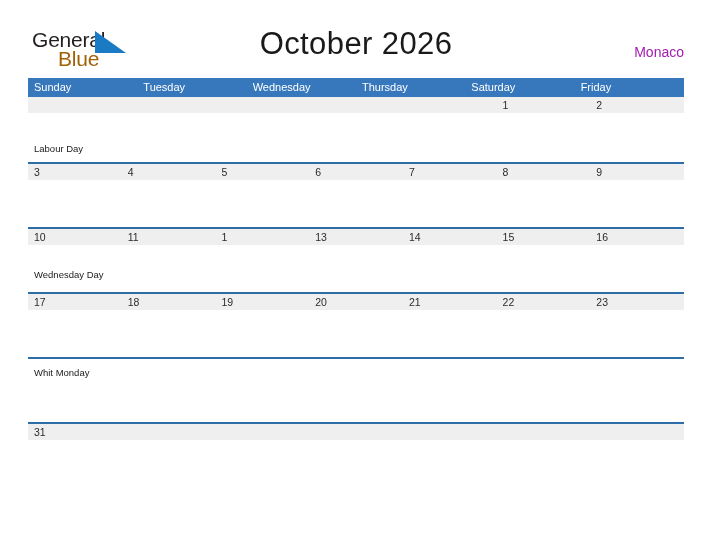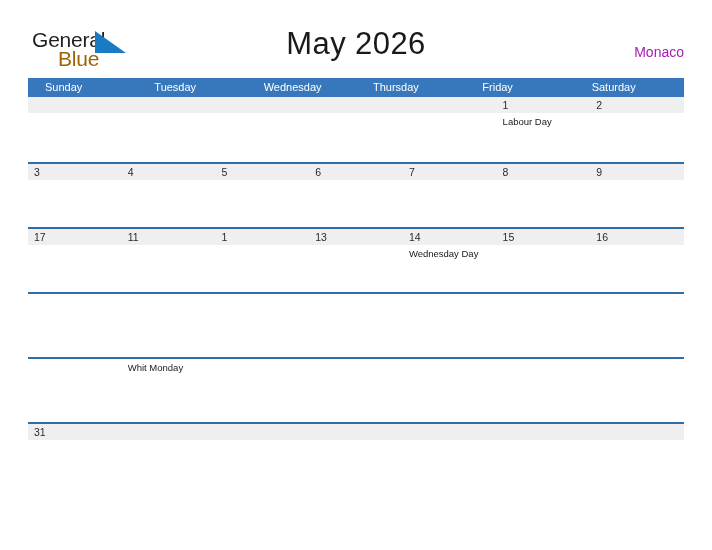--- a/index.html
+++ b/index.html
@@ -93,21 +93,21 @@
   .dow-row {
     display: flex;
     background: #3778bc;
     height: 19px;
   }
   .dow {
     flex: 1 1 0;
     color: #ffffff;
     font-size: 11px;
     line-height: 19px;
-    padding-left: 17px;
+    padding-left: 6px;
     box-sizing: border-box;
     font-family: "Liberation Sans", sans-serif;
   }
 
   .week {
     position: relative;
     border-top: 2px solid #2e6da8;
     height: 65px;
     box-sizing: border-box;
   }
@@ -130,20 +130,21 @@
     color: #2b2b2b;
     padding-left: 6px;
     box-sizing: border-box;
     font-family: "Liberation Sans", sans-serif;
   }
 
   .events {
     display: flex;
     height: 47px;
     background: #ffffff;
+    flex-direction: column;
   }
   .ev {
     flex: 1 1 0;
     font-size: 9.5px;
     line-height: 13px;
     color: #1a1a1a;
     padding: 2px 4px 0 6px;
     box-sizing: border-box;
     font-family: "Liberation Sans", sans-serif;
   }
@@ -156,35 +157,35 @@
   <div class="header">
 
     <div class="logo">
       <span class="logo-general">General</span>
       <span class="logo-blue">Blue</span>
       <svg class="logo-tri" viewBox="0 0 31 22">
         <polygon points="0,0 31,22 0,22" fill="#1b7ac4"></polygon>
       </svg>
     </div>
 
-    <div class="cal-title">May 2026</div>
+    <div class="cal-title">October 2026</div>
 
     <div class="country">Monaco</div>
 
   </div>
 
   <div class="cal">
 
     <div class="dow-row">
       <div class="dow">Sunday</div>
       <div class="dow">Tuesday</div>
       <div class="dow">Wednesday</div>
       <div class="dow">Thursday</div>
+      <div class="dow">Saturday</div>
       <div class="dow">Friday</div>
-      <div class="dow">Saturday</div>
     </div>
 
     <div class="week first">
       <div class="numbers">
         <div class="num"></div>
         <div class="num"></div>
         <div class="num"></div>
         <div class="num"></div>
         <div class="num"></div>
         <div class="num">1</div>
@@ -217,40 +218,49 @@
         <div class="ev"></div>
         <div class="ev"></div>
         <div class="ev"></div>
         <div class="ev"></div>
         <div class="ev"></div>
       </div>
     </div>
 
     <div class="week">
       <div class="numbers">
-        <div class="num">17</div>
+        <div class="num">10</div>
         <div class="num">11</div>
         <div class="num">1</div>
         <div class="num">13</div>
         <div class="num">14</div>
         <div class="num">15</div>
         <div class="num">16</div>
       </div>
       <div class="events">
         <div class="ev"></div>
         <div class="ev"></div>
         <div class="ev"></div>
         <div class="ev"></div>
         <div class="ev">Wednesday Day</div>
         <div class="ev"></div>
         <div class="ev"></div>
       </div>
     </div>
 
     <div class="week">
+      <div class="numbers">
+        <div class="num">17</div>
+        <div class="num">18</div>
+        <div class="num">19</div>
+        <div class="num">20</div>
+        <div class="num">21</div>
+        <div class="num">22</div>
+        <div class="num">23</div>
+      </div>
       <div class="events">
         <div class="ev"></div>
         <div class="ev"></div>
         <div class="ev"></div>
         <div class="ev"></div>
         <div class="ev"></div>
         <div class="ev"></div>
         <div class="ev"></div>
       </div>
     </div>

